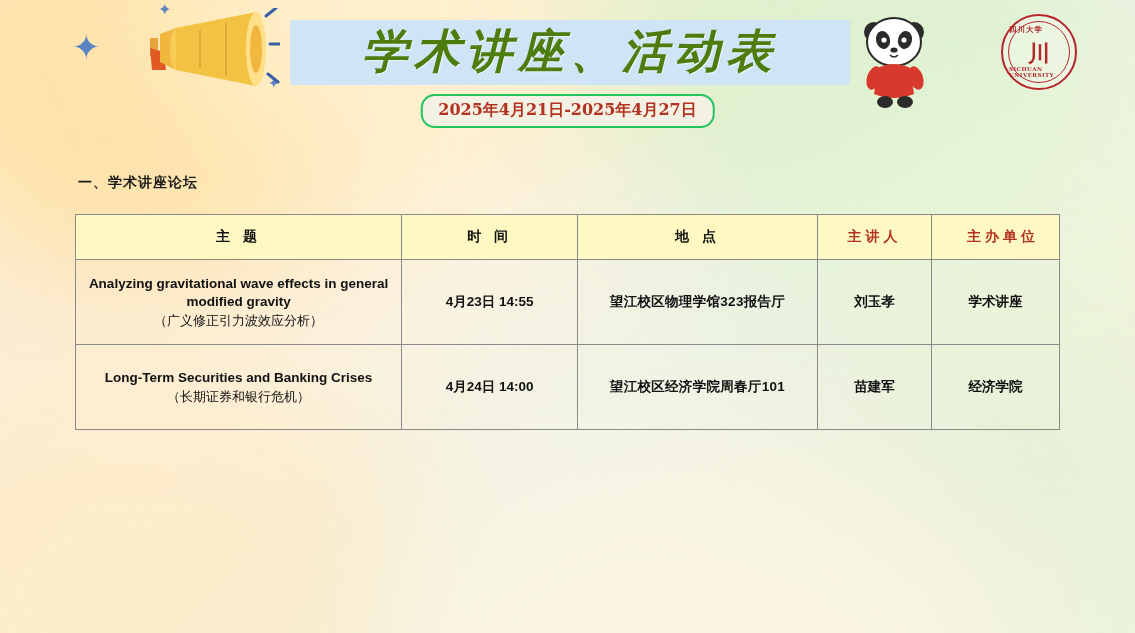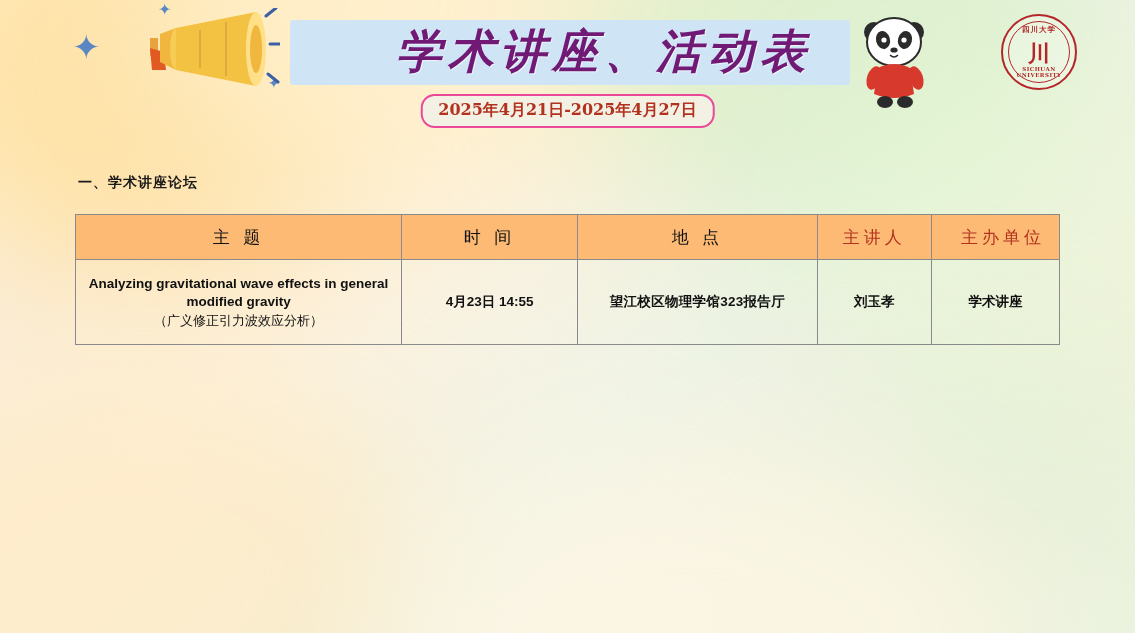--- a/index.html
+++ b/index.html
@@ -52,33 +52,32 @@
     top: 16px;
     width: 560px;
     height: 72px;
     display: flex;
     align-items: center;
     justify-content: center;
     font-family: "DejaVu Serif", serif;
     font-size: 46px;
     font-weight: bold;
     font-style: italic;
-    color: #701a75;
+    color: #4d7c0f;
     letter-spacing: 6px;
     white-space: nowrap;
     text-shadow: 1px 1px 0 rgba(255,255,255,.6);
-    padding-left: 34px;
   }
   .date-pill {
     position: absolute;
     left: 50%;
     transform: translateX(-50%);
     top: 94px;
     background: #f3f0e4;
-    border: 2px solid #ec4899;
+    border: 2px solid #22c55e;
     border-radius: 14px;
     padding: 4px 16px 5px;
     font-family: "DejaVu Serif", serif;
     font-size: 16px;
     font-weight: bold;
     color: #b3321f;
     white-space: nowrap;
   }
 
   
@@ -106,21 +105,20 @@
     color: #b4262a;
     background: rgba(255,255,255,.25);
   }
   .seal-inner {
     width: 60px; height: 60px;
     border: 1px solid #b4262a;
     border-radius: 50%;
     display: flex; align-items: center; justify-content: center;
     font-family: "DejaVu Serif", serif;
     font-size: 9px;
-    text-align: center;
     line-height: 1.1;
     font-weight: bold;
     position: relative;
   }
   .seal-top {
     position: absolute; top: 4px; left: 0; right: 0;
     font-size: 7.5px; letter-spacing: 1px;
   }
   .seal-glyph { font-size: 22px; margin-top: 2px; }
   .seal-bottom {
@@ -144,25 +142,25 @@
     width: 985px;
     background: transparent;
   }
   table.schedule th,
   table.schedule td {
     border: 1px solid #8a8a8a;
     text-align: center;
     vertical-align: middle;
   }
   table.schedule thead th {
-    background: #fdba74;
+    background: #fef9c3;
     height: 42px;
     font-family: "DejaVu Sans", sans-serif;
-    font-size: 17px;
-    font-weight: normal;
+    font-size: 14px;
+    font-weight: bold;
     letter-spacing: 4px;
     color: #121212;
   }
   table.schedule thead th.red { color: #b3321f; }
   table.schedule tbody td {
     height: 64px;
     padding: 10px 8px;
     font-size: 13.5px;
     color: #111;
     background: rgba(255,255,255,0);
@@ -276,16 +274,26 @@
       <tr>
         <td class="topic">
           <span>Analyzing gravitational wave effects in general modified gravity</span>
           <span class="cn">（广义修正引力波效应分析）</span>
         </td>
         <td class="time">4月23日 14:55</td>
         <td class="place">望江校区物理学馆323报告厅</td>
         <td class="speaker">刘玉孝</td>
         <td class="org">学术讲座</td>
       </tr>
+      <tr>
+        <td class="topic">
+          <span>Long-Term Securities and Banking Crises</span>
+          <span class="cn">（长期证券和银行危机）</span>
+        </td>
+        <td class="time">4月24日 14:00</td>
+        <td class="place">望江校区经济学院周春厅101</td>
+        <td class="speaker">苗建军</td>
+        <td class="org">经济学院</td>
+      </tr>
     </tbody>
   </table>
 
 </div>
 
 </body></html>

